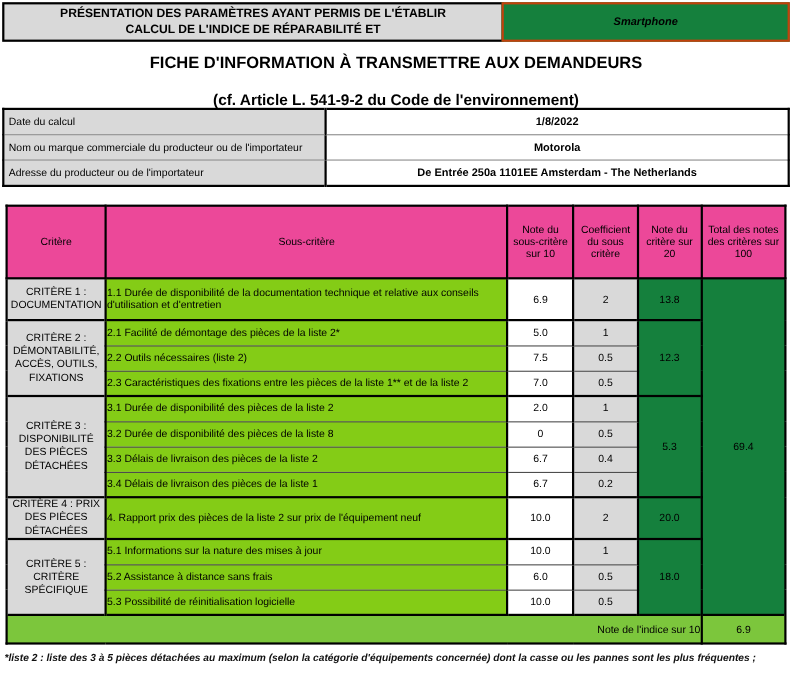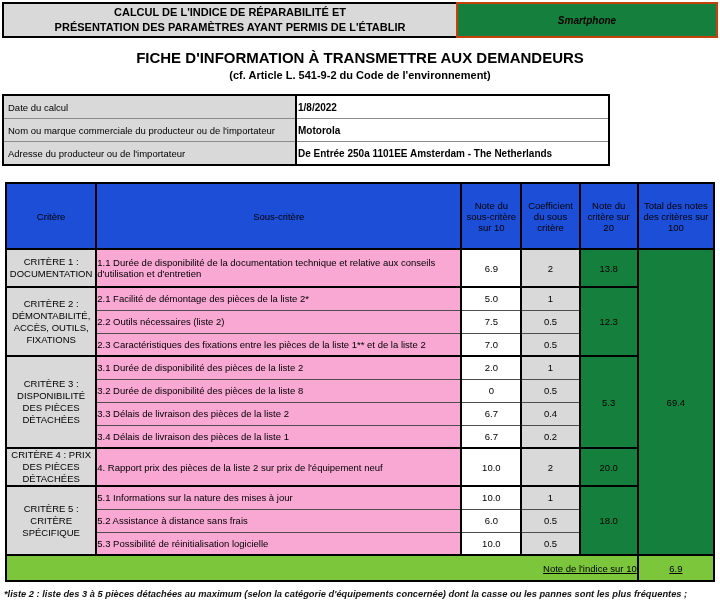--- a/index.html
+++ b/index.html
@@ -11,60 +11,60 @@
   .title-box{width:452px;background:#d9d9d9;border:2px solid #000;
              display:flex;flex-direction:column;justify-content:center;align-items:center;
              font-weight:700;font-size:11px;line-height:15px;height:32px;text-align:center;}
   .product-box{flex:1;background:#15803d;border:2px solid #c2410c;margin-left:-2px;
                display:flex;justify-content:center;align-items:center;
                font-weight:700;font-style:italic;font-size:10px;}
 
   
   .subtitle{margin-top:11px;text-align:center;font-weight:700;}
   .subtitle .l1{font-size:15px;}
-  .subtitle .l2{font-size:11px;margin-top:3px;}
+  .subtitle .l2{font-size:14px;margin-top:16px;}
 
   
   table{border-collapse:collapse;table-layout:fixed;}
-  .info-table{margin-top:13px;width:608px;border:2px solid #000;}
+  .info-table{width:716px;border:2px solid #000;}
   .info-table td{height:20px;font-size:9.5px;border:1px solid #8c8c8c;}
   .info-table .info-label{width:286px;background:#d9d9d9;padding-left:4px;border-right:2px solid #000;}
-  .info-table .info-value{font-weight:700;font-size:10px;background:#fff;}
+  .info-table .info-value{text-align:center;font-weight:700;font-size:10px;background:#fff;}
 
   
   .main-table{margin:16px auto 0 auto;width:710px;border:2px solid #000;}
   .main-table th,.main-table td{border:1px solid #4d4d4d;border-left:2px solid #000;border-right:2px solid #000;
                                 font-size:9.5px;font-weight:400;padding:0;}
-  .main-table thead th{height:64px;background:#1d4ed8;text-align:center;vertical-align:middle;
+  .main-table thead th{height:64px;background:#ec4899;text-align:center;vertical-align:middle;
                        border-bottom:2px solid #000;border-top:2px solid #000;padding:0 2px;}
   .main-table tbody tr{height:23px;}
   .main-table tbody tr.tall{height:38px;margin-top:30px;}
   .main-table tbody tr.mid{height:27px;margin-left:24px;}
   tr.group-start td{border-top:2px solid #000;}
   .crit-cell{background:#d9d9d9;font-weight:700;text-align:center;vertical-align:middle;padding:0 2px;line-height:12px;}
-  .sub-cell{background:#f9a8d4;padding:1px 2px 1px 3px;vertical-align:middle;line-height:11px;}
+  .sub-cell{background:#84cc16;padding:1px 2px 1px 3px;vertical-align:middle;line-height:11px;}
   .score-cell{background:#fff;font-weight:700;font-size:10px;text-align:center;vertical-align:middle;}
   .coeff-cell{background:#d9d9d9;font-weight:700;font-size:10px;text-align:center;vertical-align:middle;}
   .note20-cell,.total-cell{background:#15803d;font-weight:700;font-size:10px;text-align:center;vertical-align:middle;}
-  .final-row td{border:2px solid #000;background:#7cc63c;height:24px;text-decoration:underline;}
+  .final-row td{border:2px solid #000;background:#7cc63c;height:24px;}
   .final-label{font-weight:700;font-size:15px;text-align:right;padding-right:46px;vertical-align:middle;}
   .final-score{font-weight:700;font-size:16px;text-align:center;vertical-align:middle;}
 
   
   .footnotes{margin:6px 2px 0 2px;font-style:italic;font-weight:700;font-size:9.3px;line-height:12.5px;color:#111;}
 </style>
 </head>
 <body>
 
 <div class="page">
 
   <div class="title-row">
     <div class="title-box">
+      <div>PRÉSENTATION DES PARAMÈTRES AYANT PERMIS DE L'ÉTABLIR</div>
       <div>CALCUL DE L'INDICE DE RÉPARABILITÉ ET</div>
-      <div>PRÉSENTATION DES PARAMÈTRES AYANT PERMIS DE L'ÉTABLIR</div>
     </div>
     <div class="product-box">Smartphone</div>
   </div>
 
   <div class="subtitle">
     <div class="l1">FICHE D'INFORMATION À TRANSMETTRE AUX DEMANDEURS</div>
     <div class="l2">(cf. Article L. 541-9-2 du Code de l'environnement)</div>
   </div>
 
   <table class="info-table">

